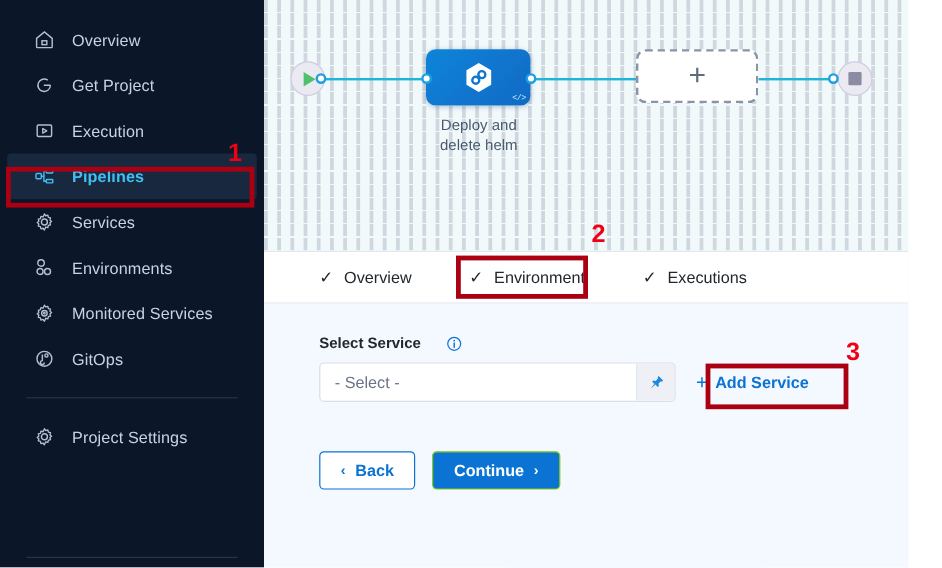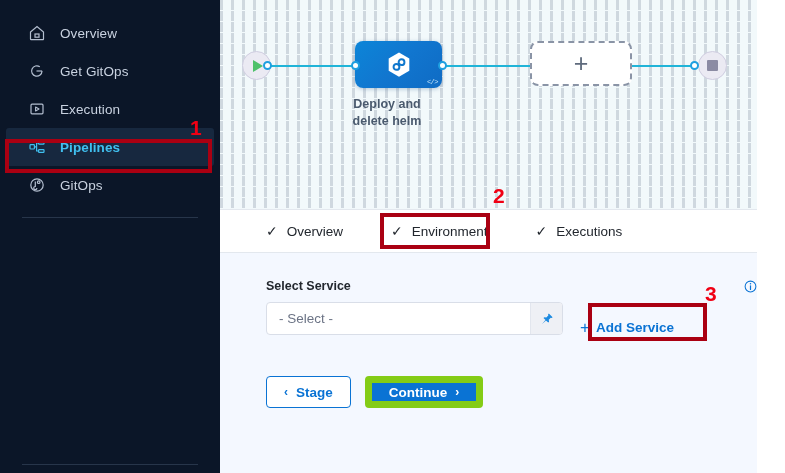--- a/index.html
+++ b/index.html
@@ -245,25 +245,24 @@
     position: relative;
   }
   #svc-label {
     display: flex;
     align-items: center;
     gap: 21px;
     font-size: 12.5px;
     font-weight: bold;
     color: #22272e;
     margin-bottom: 9px;
-    justify-content: space-between;
   }
   #info-ico { width: 13px; height: 13px; display:block; }
 
-  #svc-row { display: flex; align-items: flex-end; gap: 17px; }
+  #svc-row { display: flex; align-items: center; gap: 17px; }
 
   #svc-select {
     width: 297px;
     height: 33px;
     display: flex;
     align-items: stretch;
     border: 1px solid #d9dee8;
     border-radius: 4px;
     overflow: hidden;
     background: #fff;
@@ -319,21 +318,21 @@
     cursor: pointer;
     white-space: nowrap;
   }
   #btn-back {
     background: #ffffff;
     border: 1px solid #0a73d4;
     color: #0a73d4;
   }
   #btn-continue {
     background: #0a73d4;
-    border: 7px solid #84cc16;
+    border: 1px solid #84cc16;
     color: #ffffff;
   }
   .car { font-size: 12px; line-height: 1; font-weight: bold; }
 
   
   .anno-box {
     position: absolute;
     border: 4px solid #aa0012;
     z-index: 40;
     pointer-events: none;
@@ -372,21 +371,21 @@
       <span class="nav-label">Overview</span>
     </div>
 
     <div class="nav-item">
       <span class="nav-ico">
         <svg width="18" height="18" viewBox="0 0 18 18" fill="none">
           <path d="M14 9a5.2 5.2 0 1 1-2.2-4.25" stroke-width="1.2"></path>
           <path d="M8.5 9h5.6" stroke-width="1.2"></path>
         </svg>
       </span>
-      <span class="nav-label">Get GitOps</span>
+      <span class="nav-label">Get Project</span>
     </div>
 
     <div class="nav-item">
       <span class="nav-ico">
         <svg width="18" height="18" viewBox="0 0 18 18" fill="none">
           <rect x="3" y="4.2" width="12" height="9.6" rx="1" stroke-width="1.2"></rect>
           <path d="M7.6 7.1l3.4 1.9-3.4 1.9z" stroke-width="1.1" stroke-linejoin="round"></path>
         </svg>
       </span>
       <span class="nav-label">Execution</span>
@@ -397,37 +396,75 @@
         <svg width="18" height="18" viewBox="0 0 18 18" fill="none">
           <rect x="2" y="6.6" width="4.4" height="4.4" rx=".8" stroke-width="1.2"></rect>
           <rect x="10.6" y="3.4" width="5.4" height="2.8" rx=".6" stroke-width="1.2"></rect>
           <rect x="10.6" y="11.6" width="5.4" height="2.8" rx=".6" stroke-width="1.2"></rect>
           <path d="M6.4 8.8h2.2V4.8h2M8.6 8.8v4.2h2" stroke-width="1.2"></path>
         </svg>
       </span>
       <span class="nav-label">Pipelines</span>
     </div>
 
-
-
+    <div class="nav-item">
+      <span class="nav-ico">
+        <svg width="18" height="18" viewBox="0 0 18 18" fill="none">
+          <circle cx="9" cy="9" r="2.5" stroke-width="1.2"></circle>
+          <path d="M9 2.3l1.1 1.5 1.8-.5.4 1.8 1.8.5-.5 1.8 1.4 1.1-1.4 1.1.5 1.8-1.8.5-.4 1.8-1.8-.5L9 15.7l-1.1-1.5-1.8.5-.4-1.8-1.8-.5.5-1.8L3 9.5l1.4-1.1-.5-1.8 1.8-.5.4-1.8 1.8.5z" stroke-width="1.1" stroke-linejoin="round"></path>
+        </svg>
+      </span>
+      <span class="nav-label">Services</span>
+    </div>
+
+    <div class="nav-item">
+      <span class="nav-ico">
+        <svg width="18" height="18" viewBox="0 0 18 18" fill="none">
+          <circle cx="6.2" cy="5.2" r="2.7" stroke-width="1.2"></circle>
+          <circle cx="5.4" cy="12.2" r="2.5" stroke-width="1.2"></circle>
+          <circle cx="11.6" cy="12.2" r="2.5" stroke-width="1.2"></circle>
+        </svg>
+      </span>
+      <span class="nav-label">Environments</span>
+    </div>
+
+    <div class="nav-item">
+      <span class="nav-ico">
+        <svg width="18" height="18" viewBox="0 0 18 18" fill="none">
+          <circle cx="9" cy="9" r="2.3" stroke-width="1.2"></circle>
+          <circle cx="9" cy="9" r=".7" stroke-width="1"></circle>
+          <path d="M9 2.3l1.1 1.5 1.8-.5.4 1.8 1.8.5-.5 1.8 1.4 1.1-1.4 1.1.5 1.8-1.8.5-.4 1.8-1.8-.5L9 15.7l-1.1-1.5-1.8.5-.4-1.8-1.8-.5.5-1.8L3 9.5l1.4-1.1-.5-1.8 1.8-.5.4-1.8 1.8.5z" stroke-width="1.1" stroke-linejoin="round"></path>
+        </svg>
+      </span>
+      <span class="nav-label">Monitored Services</span>
+    </div>
 
 
     <div class="nav-item">
       <span class="nav-ico">
         <svg width="18" height="18" viewBox="0 0 18 18" fill="none">
           <circle cx="9" cy="9" r="6.2" stroke-width="1.2"></circle>
           <path d="M7.3 5.4v5.1a1.6 1.6 0 1 0 1.6 1.6" stroke-width="1.2"></path>
           <circle cx="10.7" cy="6.2" r="1.3" stroke-width="1.2"></circle>
         </svg>
       </span>
       <span class="nav-label">GitOps</span>
     </div>
 
     <div class="side-div"></div>
 
+    <div class="nav-item">
+      <span class="nav-ico">
+        <svg width="18" height="18" viewBox="0 0 18 18" fill="none">
+          <circle cx="9" cy="9" r="2.5" stroke-width="1.2"></circle>
+          <path d="M9 2.3l1.1 1.5 1.8-.5.4 1.8 1.8.5-.5 1.8 1.4 1.1-1.4 1.1.5 1.8-1.8.5-.4 1.8-1.8-.5L9 15.7l-1.1-1.5-1.8.5-.4-1.8-1.8-.5.5-1.8L3 9.5l1.4-1.1-.5-1.8 1.8-.5.4-1.8 1.8.5z" stroke-width="1.1" stroke-linejoin="round"></path>
+        </svg>
+      </span>
+      <span class="nav-label">Project Settings</span>
+    </div>
 
     <div id="side-div-bottom"></div>
   </nav>
 
   <div id="main">
 
     <div id="canvas">
       <div id="graph">
 
         <div class="edge" style="left:48px; width:92px;"></div>
@@ -446,21 +483,21 @@
               <circle cx="13.3" cy="18" r="3.1"></circle>
               <circle cx="18.7" cy="13" r="3.1"></circle>
               <path d="M15.6 15.8l.9-.9"></path>
             </g>
           </svg>
           <span id="stage-code">&lt;/&gt;</span>
         </div>
         <div class="port" style="left:131px;"></div>
         <div class="port" style="left:218px;"></div>
 
-        <div class="node-cap" style="left:96px; top:96px; width:142px;font-weight:bold;">
+        <div class="node-cap" style="left:108px; top:96px; width:142px;">
           <span>Deploy and</span><br>
           <span>delete helm</span>
         </div>
 
         <div id="add-stage">
           <span class="plus">+</span>
         </div>
 
         <div class="port" style="left:470px;"></div>
         <div class="endnode" style="left:478px;">
@@ -515,21 +552,21 @@
         <div id="add-service">
           <span class="p">+</span>
           <span>Add Service</span>
         </div>
 
       </div>
 
       <div id="btn-row">
         <div class="btn" id="btn-back">
           <span class="car">‹</span>
-          <span>Stage</span>
+          <span>Back</span>
         </div>
         <div class="btn" id="btn-continue">
           <span>Continue</span>
           <span class="car">›</span>
         </div>
       </div>
 
     </div>
   </div>
 

